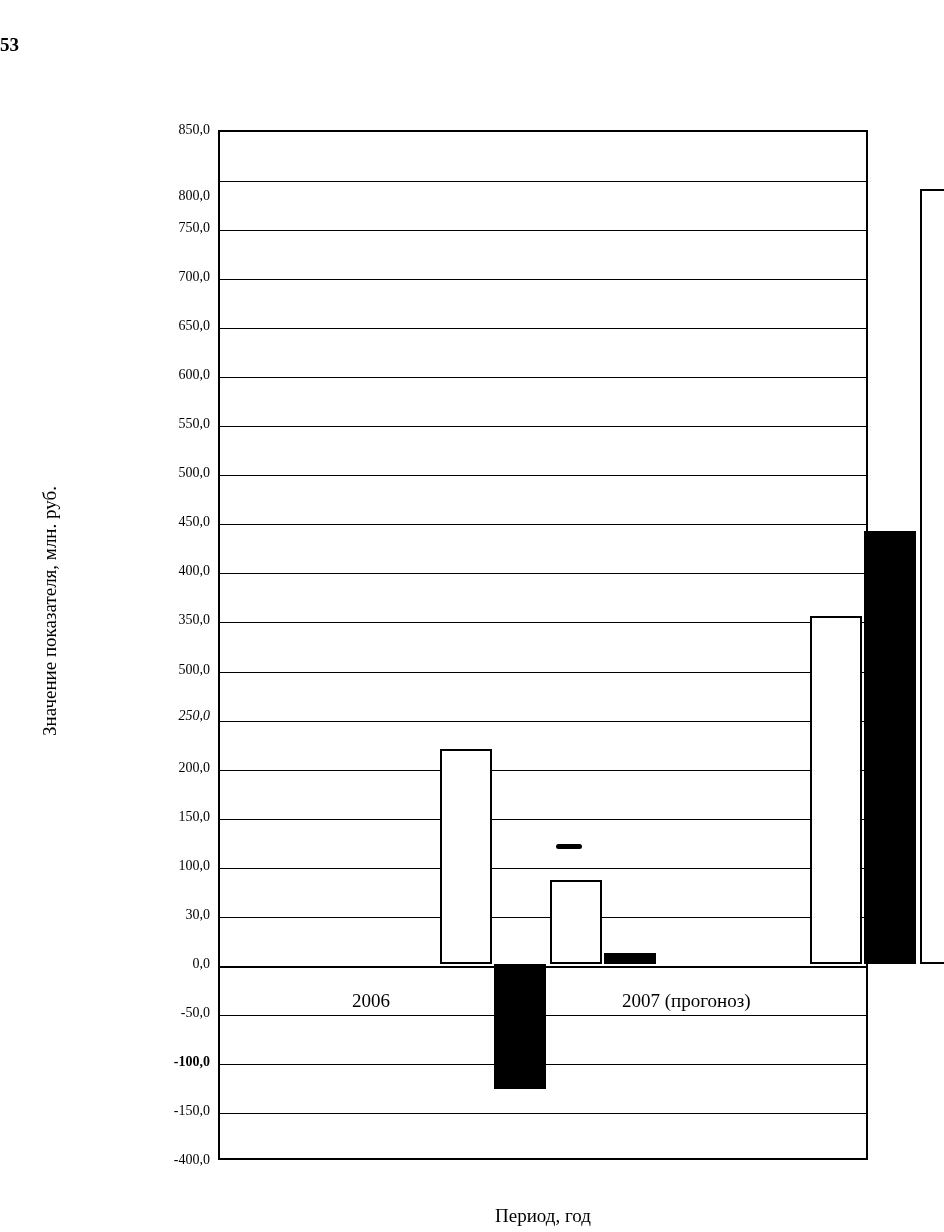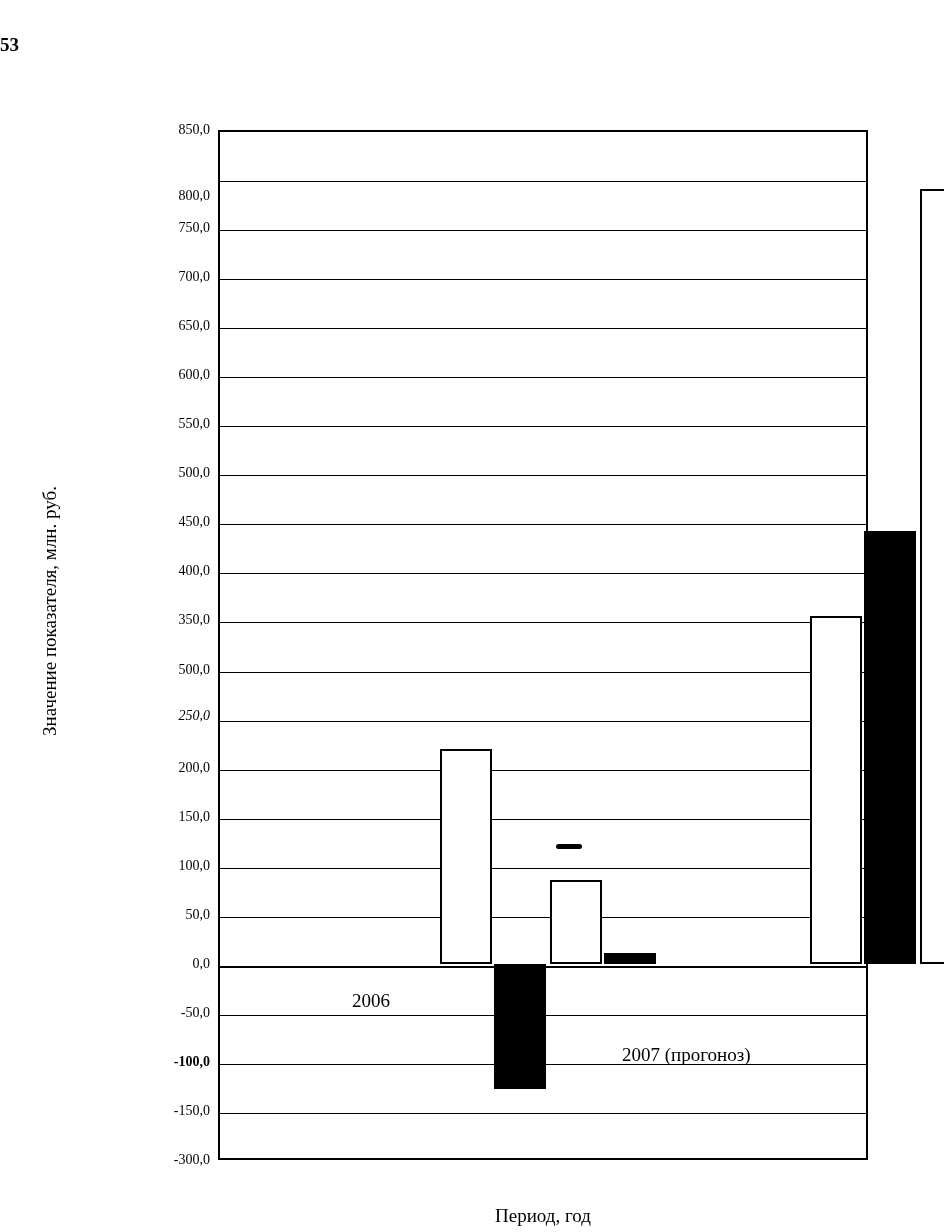--- a/index.html
+++ b/index.html
@@ -158,33 +158,33 @@
       <div class="ytick-label" style="top: 294.286px;">550,0</div>
       <div class="ytick-label" style="top: 343.333px;">500,0</div>
       <div class="ytick-label" style="top: 392.381px;">450,0</div>
       <div class="ytick-label" style="top: 441.429px;">400,0</div>
       <div class="ytick-label" style="top: 490.476px;">350,0</div>
       <div class="ytick-label" style="top: 539.524px;">500,0</div>
       <div class="ytick-label" style="top: 586px; font-style: italic;">250,0</div>
       <div class="ytick-label" style="top: 637.619px;">200,0</div>
       <div class="ytick-label" style="top: 686.667px;">150,0</div>
       <div class="ytick-label" style="top: 735.714px;">100,0</div>
-      <div class="ytick-label" style="top: 784.762px;">50,0</div>
+      <div class="ytick-label" style="top: 784.762px;">30,0</div>
       <div class="ytick-label" style="top: 833.81px;">0,0</div>
       <div class="ytick-label" style="top: 882.857px;">-50,0</div>
       <div class="ytick-label" style="top: 931.905px; font-weight: bold;">-100,0</div>
       <div class="ytick-label" style="top: 980.952px;">-150,0</div>
-      <div class="ytick-label" style="top: 1030px;">-300,0</div>
+      <div class="ytick-label" style="top: 1030px;">-400,0</div>
     </div>
 
   <div class="y-axis-title">Значение показателя, млн. руб.</div>
   <div class="x-axis-title">Период, год</div>
 
   <div class="cat-label" style="left:352px; top:990px;">2006</div>
-  <div class="cat-label" style="left:622px; top:1044px;text-align:right;">2007 (прогоноз)</div>
+  <div class="cat-label" style="left:622px; top:990px;text-align:right;">2007 (прогоноз)</div>
 
   <div id="bars-layer">
       <div class="bar open" style="left: 440px; top: 748.981px; width: 52px; height: 214.829px;"></div>
       <div class="bar open" style="left: 810px; top: 615.571px; width: 52px; height: 348.238px;"></div>
       <div class="bar filled" style="left: 494px; top: 963.81px; width: 52px; height: 125.562px;"></div>
       <div class="bar filled" style="left: 864px; top: 531.21px; width: 52px; height: 432.6px;"></div>
       <div class="bar open" style="left: 550px; top: 880.429px; width: 52px; height: 83.381px;"></div>
       <div class="bar open" style="left: 920px; top: 188.857px; width: 52px; height: 774.952px;"></div>
       <div class="bar filled" style="left: 604px; top: 953.019px; width: 52px; height: 10.7905px;"></div>
     </div>

